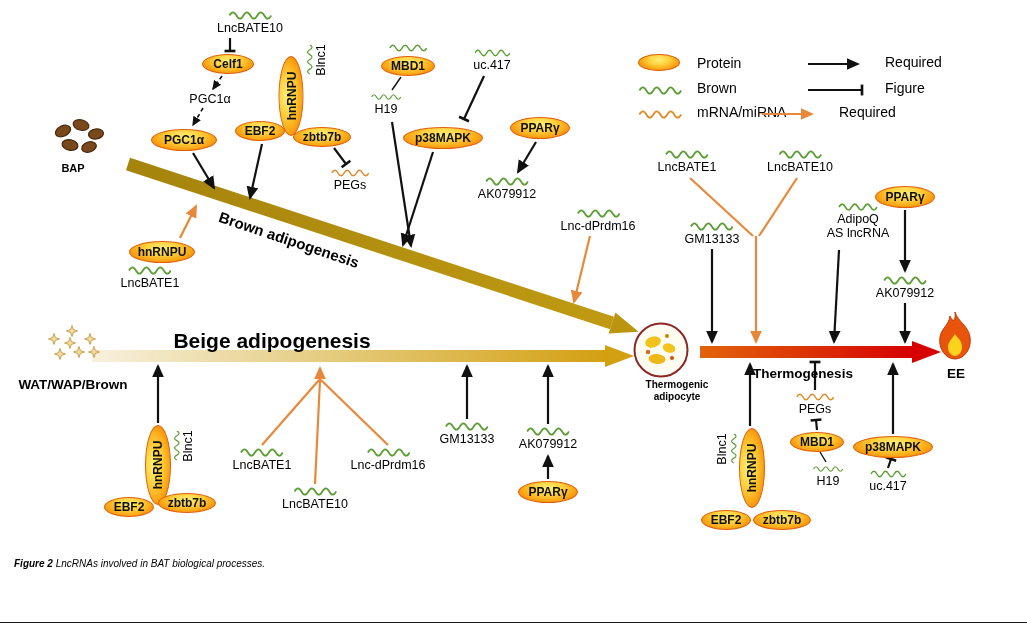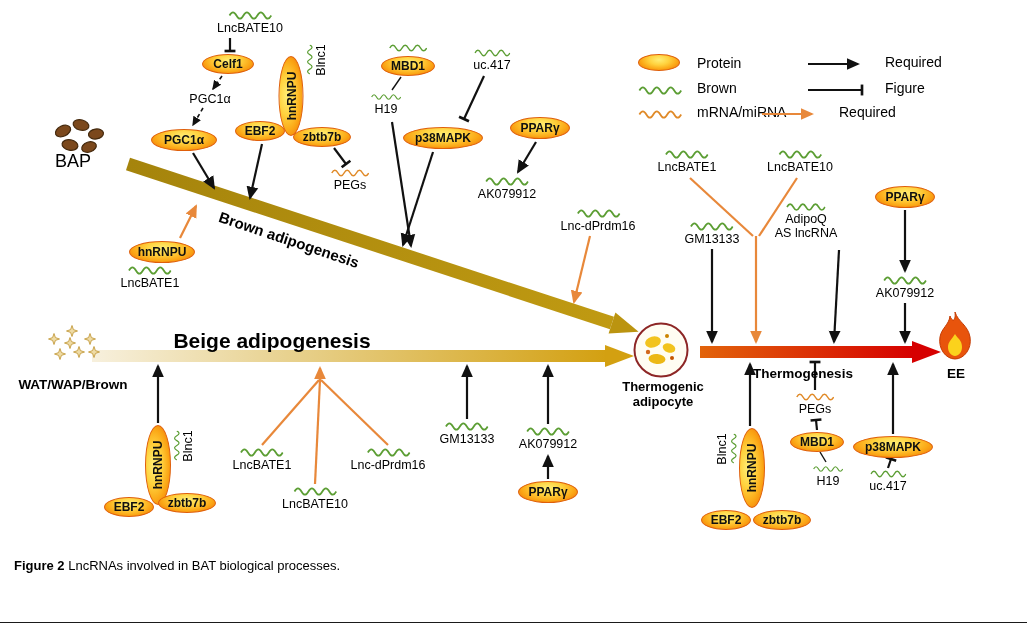--- a/index.html
+++ b/index.html
@@ -32,21 +32,21 @@
   .txt.rot { transform:translate(-50%,-50%) rotate(18.5deg); }
 
   .lrow { position:absolute; display:flex; align-items:flex-end; gap:13px; }
   .licon { width:46px; display:flex; align-items:center; }
   .licon2 { width:66px; display:flex; align-items:center; }
   .oval-icon { display:inline-block; width:42px; height:17px; border-radius:50%;
     background: radial-gradient(ellipse at 50% 32%, #ffee75 0%, #ffd23e 35%, #fba615 65%, #ef7a0c 90%, #e66a08 100%);
     border:1.5px solid #df5f0a; }
   .ltext { font-size:14px; }
 
-  .caption { position:absolute; font-size:13px; line-height:1.5; }
+  .caption { position:absolute; font-size:10px; line-height:1.5;font-style:italic; }
   .caption .b { font-weight:bold; }
   .bottom-rule { position:absolute; left:0; top:622px; width:1027px; border-top:1.6px solid #1a1a1a; }
 </style>
 </head>
 <body>
 
 <div class="stage">
 
   <svg class="edges" width="1027" height="631" viewBox="0 0 1027 631">
     <defs>
@@ -279,21 +279,21 @@
         <use href="#wave"></use>
       </svg>
     <span class="rlabel">LncBATE10</span>
   </div>
   <div class="rna" style="left:712px;top:221px">
     <svg class="wavy" width="44" height="11" viewBox="0 0 47 12">
         <use href="#wave"></use>
       </svg>
     <span class="rlabel">GM13133</span>
   </div>
-  <div class="rna" style="left:806px;top:202px">
+  <div class="rna" style="left:858px;top:202px">
     <svg class="wavy" width="40" height="10" viewBox="0 0 47 12">
         <use href="#wave"></use>
       </svg>
     <span class="rlabel">AdipoQ
 AS lncRNA</span>
   </div>
   <div class="rna" style="left:905px;top:275px">
     <svg class="wavy" width="44" height="11" viewBox="0 0 47 12">
         <use href="#wave"></use>
       </svg>
@@ -321,23 +321,23 @@
     <svg class="wavy" width="36" height="10" viewBox="0 0 47 12">
         <use href="#wave"></use>
       </svg>
     <span class="rlabel">uc.417</span>
   </div>
 
   <div class="txt" style="left:210px;top:99px;font-size:12.5px">PGC1α</div>
   <div class="txt rot" style="left:289px;top:240px;font-size:15px;font-weight:bold">Brown adipogenesis</div>
   <div class="txt" style="left:272px;top:341px;font-size:21px;font-weight:bold">Beige adipogenesis</div>
   <div class="txt" style="left:803px;top:374px;font-size:13.5px;font-weight:bold">Thermogenesis</div>
-  <div class="txt" style="left:73px;top:162px;font-size:18px;font-weight:normal">BAP</div>
+  <div class="txt" style="left:73px;top:168px;font-size:11px;font-weight:bold">BAP</div>
   <div class="txt" style="left:73px;top:385px;font-size:13.5px;font-weight:bold">WAT/WAP/Brown</div>
-  <div class="txt tl" style="left:663px;top:379px;font-size:13px;font-weight:bold">Thermogenic
+  <div class="txt tl" style="left:677px;top:379px;font-size:10px;font-weight:bold">Thermogenic
 adipocyte</div>
   <div class="txt" style="left:956px;top:374px;font-size:13.5px;font-weight:bold">EE</div>
 
   <div class="lrow" style="left:638px;top:54px">
     <span class="licon">
         <span class="oval-icon"></span>
       </span>
     <span class="ltext">Protein</span>
   </div>
   <div class="lrow" style="left:638px;top:80px">

